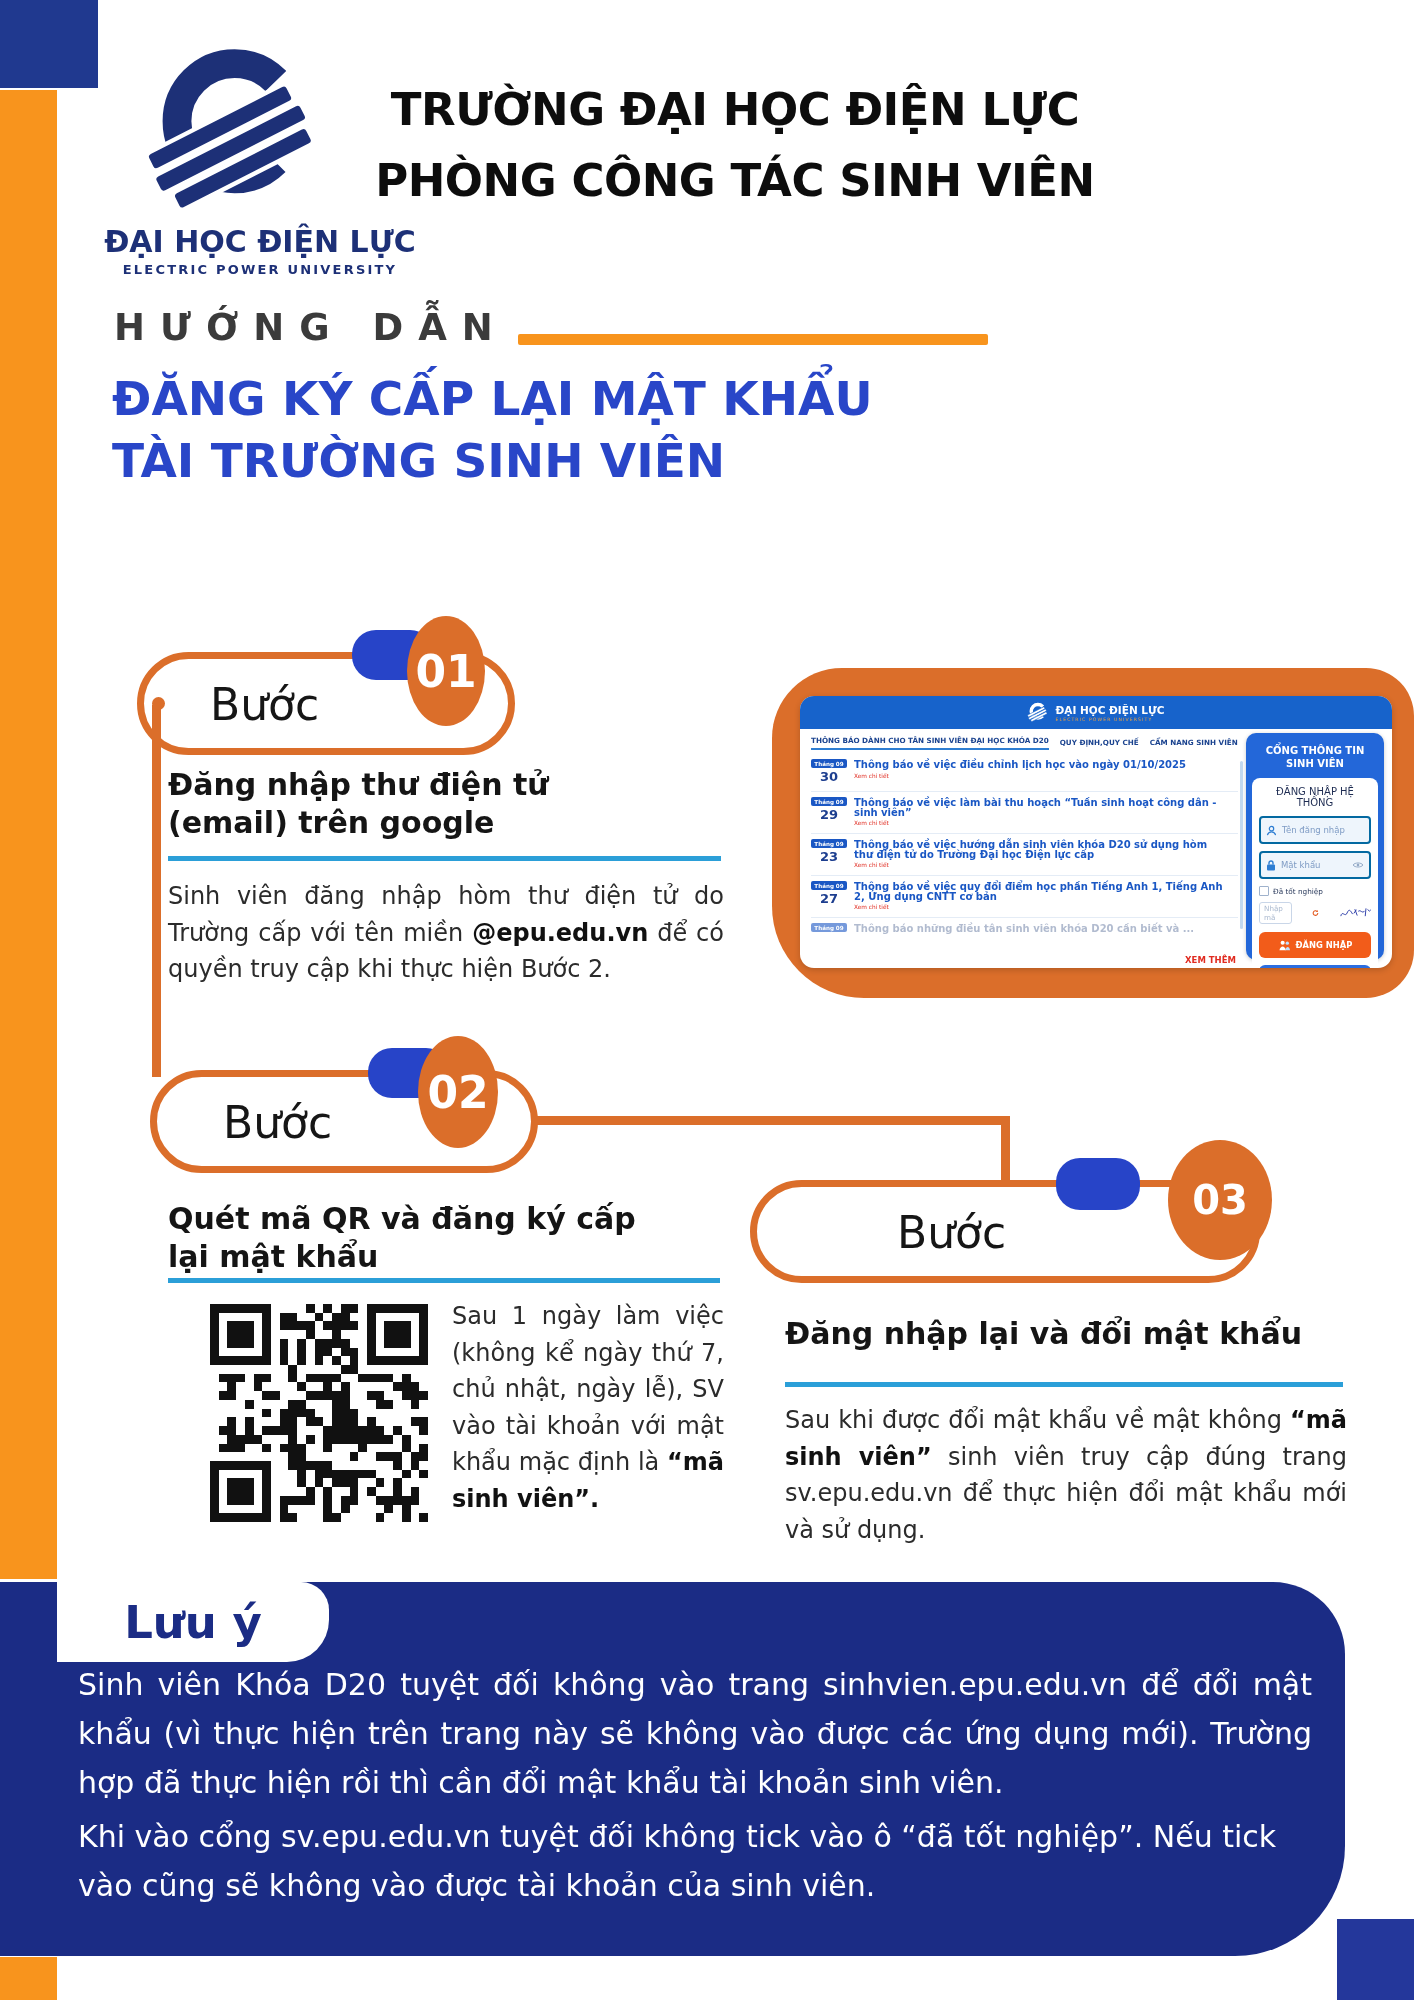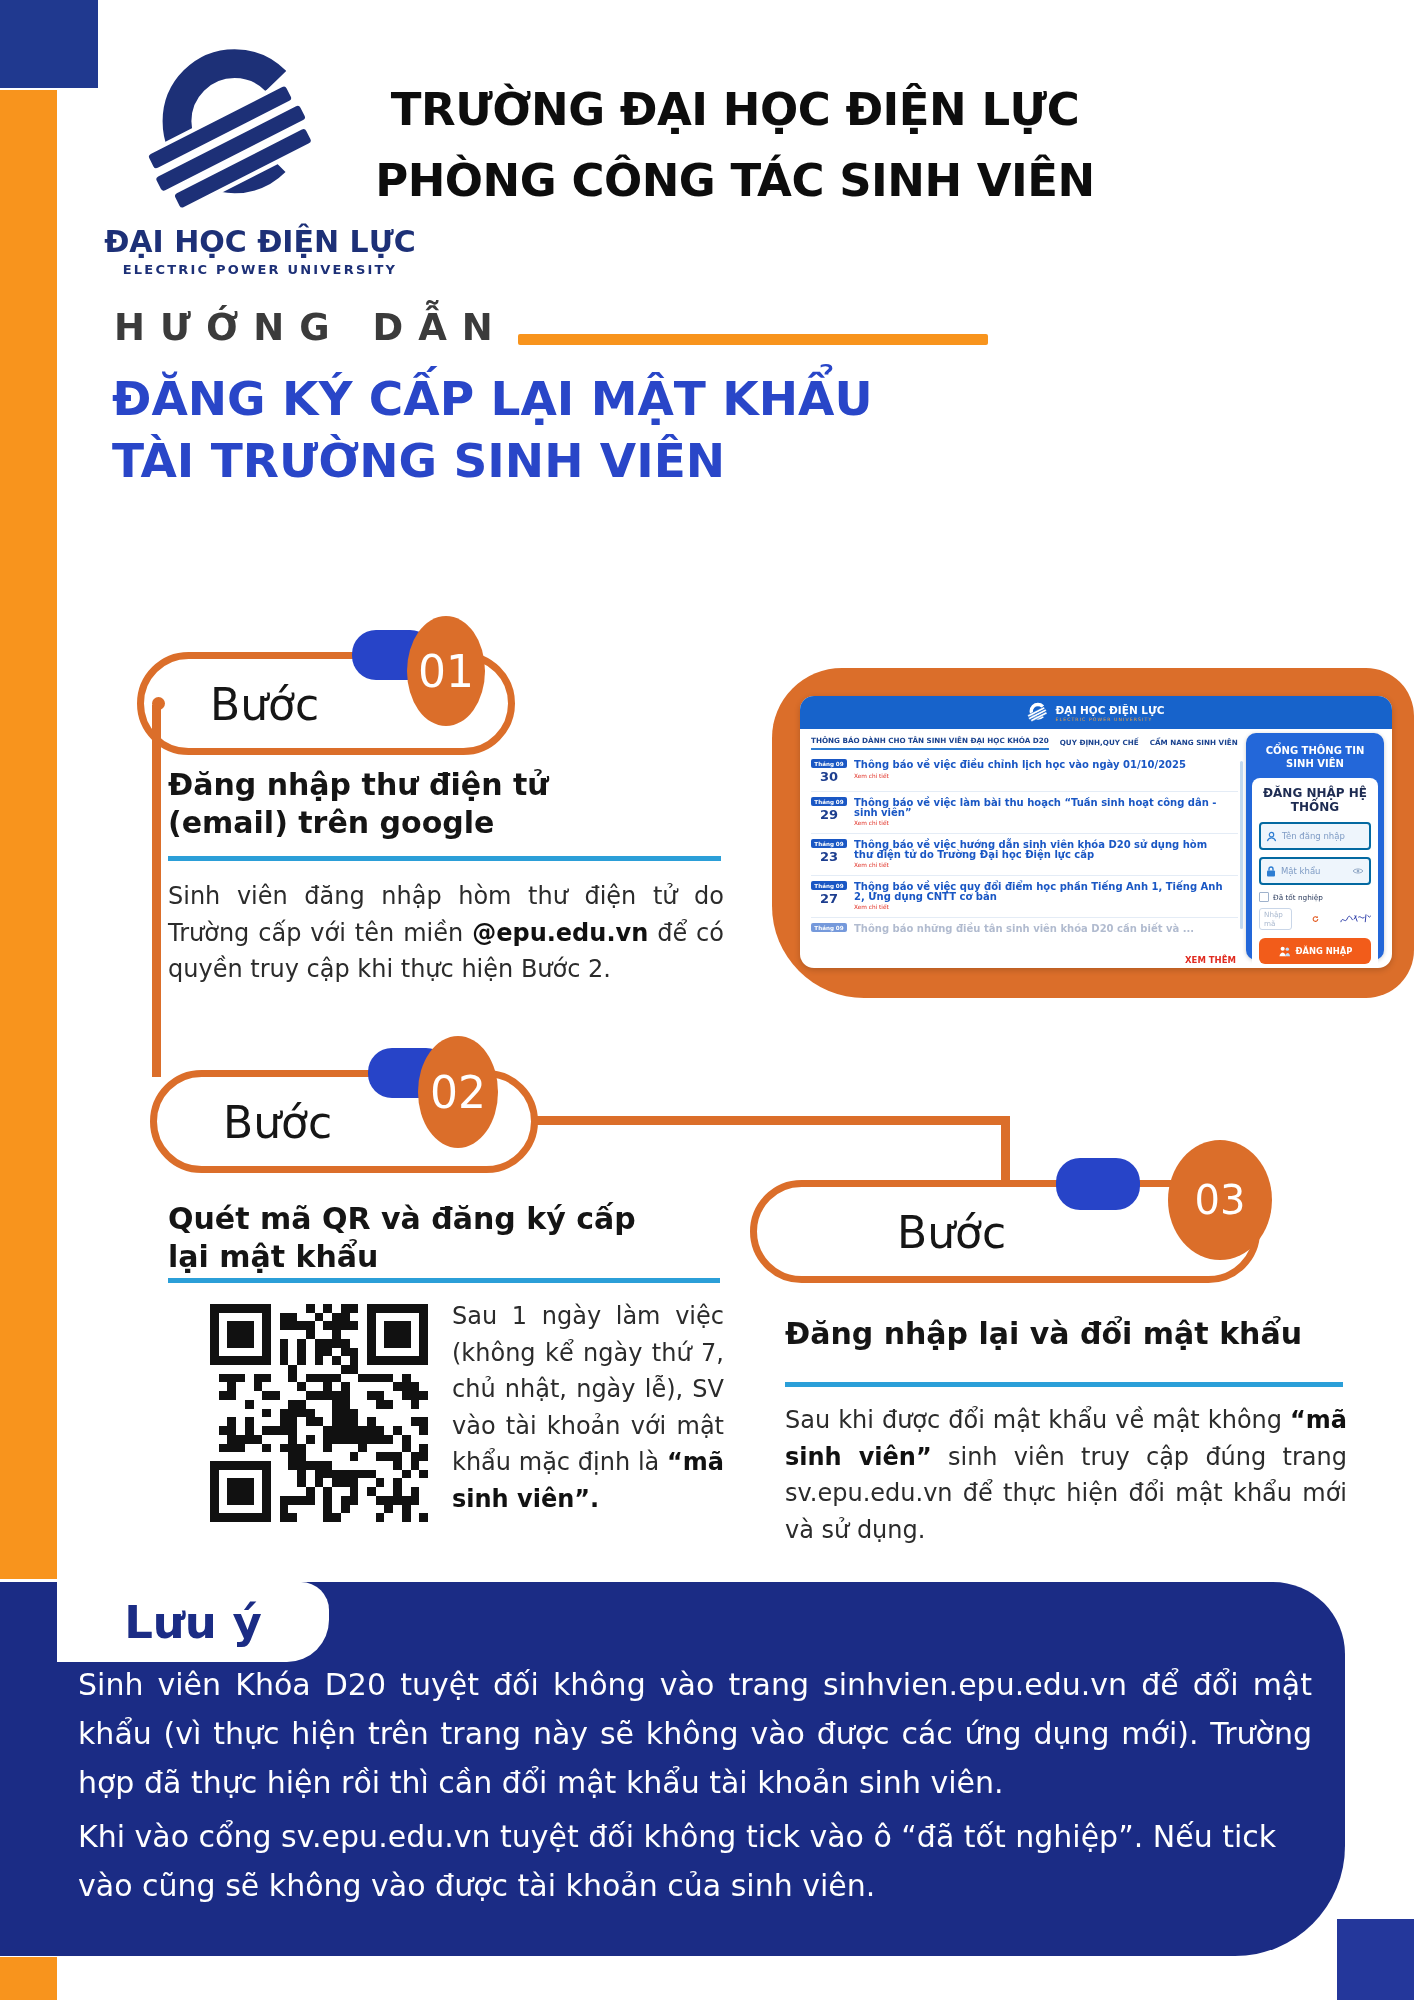--- a/index.html
+++ b/index.html
@@ -38,21 +38,21 @@
   .pill1{left:137px;top:652px;width:378px;height:103px;z-index:1;}
   .pill2{left:150px;top:1070px;width:388px;height:103px;}
   .pill3{left:750px;top:1180px;width:510px;height:103px;}
   .pill .lbl{position:absolute;top:50%;transform:translateY(-50%);font-size:44px;color:#161616;font-weight:500;}
   .pill1 .lbl,.pill2 .lbl{left:66px;}
   .pill3 .lbl{left:140px;}
   .pill-dot{left:152px;top:697px;width:13px;height:13px;border-radius:50%;background:#DB6E2A;z-index:3;}
 
   .b-rect{background:#2744C8;border-radius:24px;z-index:4;}
   .b-ell{border-radius:50%;background:#DB6E2A;z-index:5;display:flex;align-items:center;justify-content:center;
-         color:#fff;font-weight:400;font-size:44px;}
+         color:#fff;font-weight:700;font-size:44px;}
   .b1r{left:352px;top:630px;width:82px;height:50px;}
   .b1e{left:407px;top:616px;width:78px;height:110px;}
   .b2r{left:368px;top:1048px;width:82px;height:50px;}
   .b2e{left:418px;top:1036px;width:80px;height:112px;}
   .b3r{left:1056px;top:1158px;width:84px;height:52px;}
   .b3e{left:1168px;top:1140px;width:104px;height:120px;font-size:40px;}
 
   
   .sh{font-size:30px;line-height:38px;font-weight:800;color:#151515;margin-top:12px;}
   .su{height:5px;background:#2B9FD8;}
@@ -93,21 +93,21 @@
   .nt{color:#1A57C4;font-size:10px;font-weight:600;line-height:9.5px;padding-top:1px;}
   .nx{color:#E02B20;font-size:5.8px;margin-top:3px;}
   .more{position:absolute;right:10px;bottom:3px;color:#E02B20;font-size:8.5px;font-weight:800;}
   .sbar{position:absolute;right:3px;top:32px;width:3px;height:168px;background:#C3D9EF;border-radius:2px;}
 
   .side{width:138px;flex:none;padding:4px 8px 8px 0;box-sizing:content-box;}
   .panel{background:#2367D9;border-radius:10px;height:100%;padding:7px 6px;box-sizing:border-box;
          box-shadow:0 1px 4px rgba(0,0,0,.2);}
   .ptitle{text-align:center;color:#fff;font-weight:800;font-size:10px;line-height:13px;padding:4px 2px 8px;}
   .pcard{background:#fff;border-radius:8px;padding:8px 7px 9px;}
-  .lh{text-align:center;font-size:12px;font-weight:700;color:#1E2C52;margin-bottom:8px;}
+  .lh{text-align:center;font-size:10px;font-weight:400;color:#1E2C52;margin-bottom:8px;}
   .field{display:flex;align-items:center;gap:5px;height:24px;background:#EEF5FC;border:2px solid #0369a1;
          border-radius:4px;padding:0 5px;margin-bottom:7px;}
   .ph{font-size:8.5px;color:#7E9BC4;}
   .eye{margin-left:auto;}
   .chk{display:flex;align-items:center;gap:4px;margin:1px 0 6px;}
   .box{width:8px;height:8px;border:1px solid #9FB2CC;background:#fff;border-radius:1px;}
   .chk span{font-size:7.3px;color:#2A3A5C;}
   .cap{display:flex;align-items:center;gap:20px;margin-bottom:8px;}
   .cin{width:46px;height:20px;border:1px solid #C9D6E8;border-radius:3px;display:flex;align-items:center;padding-left:4px;}
   .cin span{font-size:7.2px;color:#A9B8CE;}

